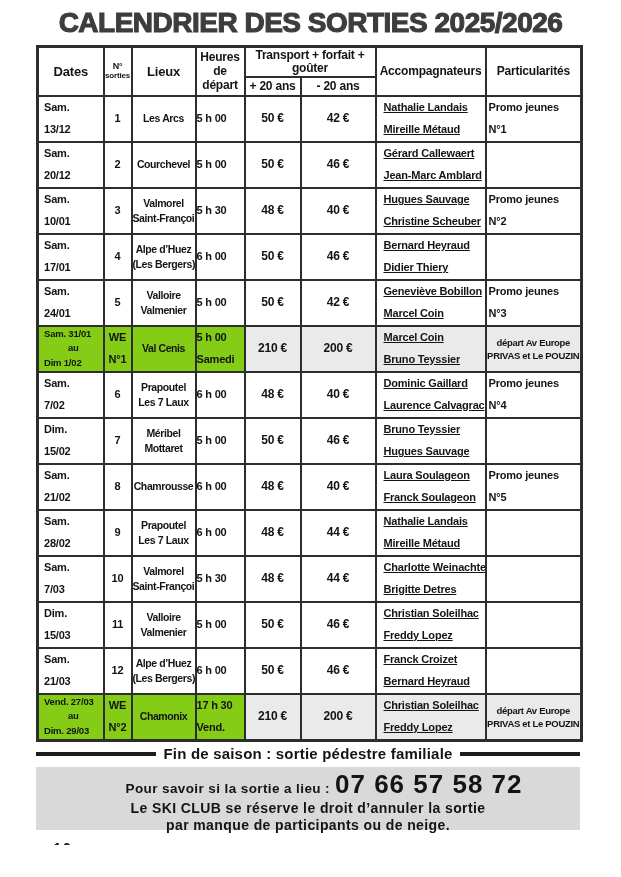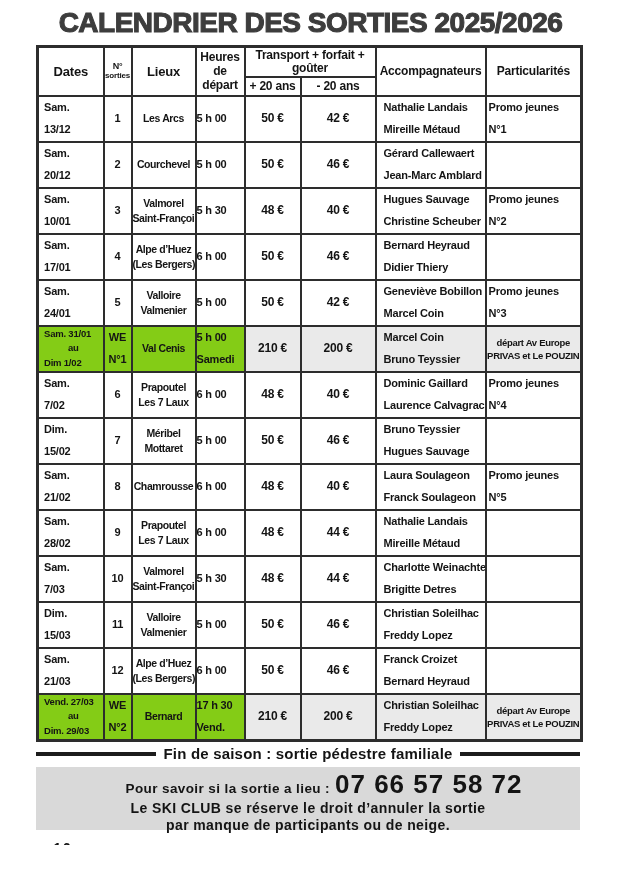--- a/index.html
+++ b/index.html
@@ -33,21 +33,21 @@
   tbody td{font-size:11px;letter-spacing:-0.2px;vertical-align:middle;}
   .cell{display:flex;flex-direction:column;justify-content:center;height:44px;box-sizing:border-box;}
   .cell.spread{justify-content:space-around;}
   .ln{white-space:nowrap;line-height:13px;}
   .c-date .cell{padding-left:5px;align-items:flex-start;text-align:left;}
   .c-num{text-align:center;}
   .c-lieu{text-align:center;font-size:10.5px;letter-spacing:-0.4px;}
   .c-lieu .ln{line-height:15px;}
   .c-heure{text-align:left;}
   .c-prix{text-align:center;font-size:12px;}
-  .c-acc .cell{padding-left:7px;align-items:flex-start;text-align:left;}
+  .c-acc .cell{padding-left:7px;align-items:flex-start;text-align:left;text-decoration:underline;}
   .c-part .cell{padding-left:2px;align-items:flex-start;text-align:left;}
   td.we-date{font-size:9.5px;}
   td.we-date .ln{line-height:12px;}
   .au{align-self:center;}
   td.we-part{font-size:9.5px;letter-spacing:-0.3px;}
   td.we-part .cell{padding:0 1px;align-items:center;text-align:center;border-radius:6px;}
   td.we-part .ln{line-height:13px;}
   tr.we td{background:#eaeaea;}
   tr.we td:nth-child(-n+4){background:#84cc16;}
   
@@ -688,21 +688,21 @@
             </div>
           </td>
           <td class="c-num">
             <div class="cell spread">
               <div class="ln">WE</div>
               <div class="ln">N°2</div>
             </div>
           </td>
           <td class="c-lieu">
             <div class="cell">
-              <div class="ln">Bernard</div>
+              <div class="ln">Chamonix</div>
             </div>
           </td>
           <td class="c-heure">
             <div class="cell spread">
               <div class="ln">17 h 30</div>
               <div class="ln">Vend.</div>
             </div>
           </td>
           <td class="c-prix">
             <div class="cell">

